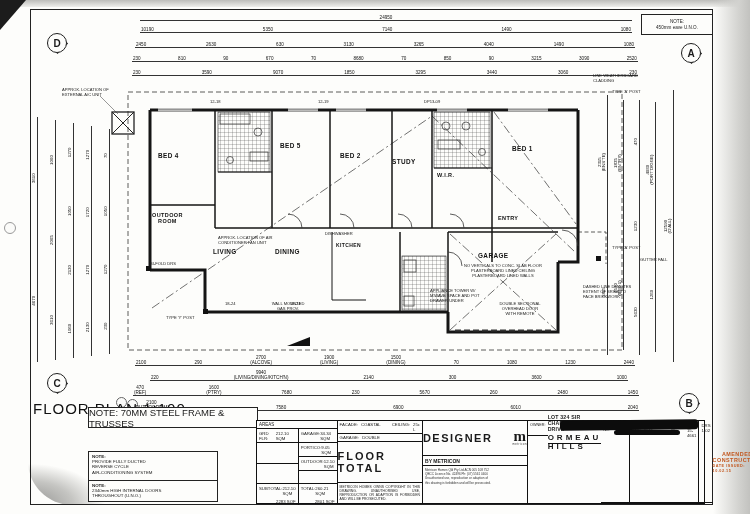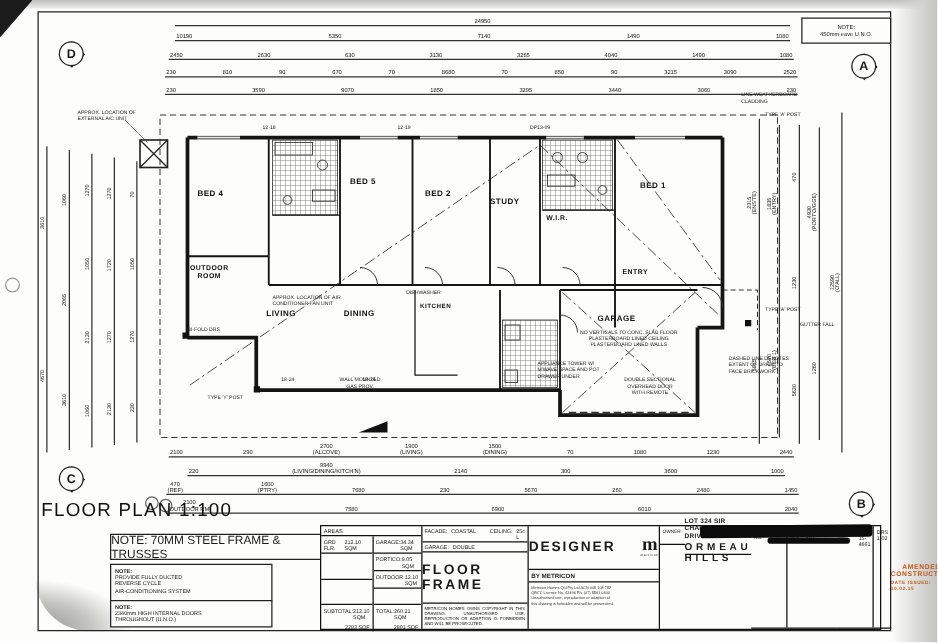--- a/index.html
+++ b/index.html
@@ -412,21 +412,21 @@
 GAS PROV.</div>
   <div class="ann" style="left:166px;top:316px;">TYPE 'Y' POST</div>
   <div class="ann" style="left:150px;top:262px;">BI-FOLD DRS</div>
   <div class="ann" style="left:225px;top:302px;">18-24</div>
   <div class="ann" style="left:290px;top:302px;">18-24</div>
   <div class="ann" style="left:210px;top:100px;">12-18</div>
   <div class="ann" style="left:318px;top:100px;">12-19</div>
   <div class="ann" style="left:424px;top:100px;">DP13-09</div>
 
   <div class="heading" style="left:33px;top:400px;">FLOOR PLAN 1:100</div>
-  <div class="notebox" style="left:88px;top:427px;width:168px;height:19px;display:flex;align-items:center;justify-content:center;font-size:9.5px;">NOTE: 70MM STEEL FRAME &amp; TRUSSES</div>
+  <div class="notebox" style="left:88px;top:407px;width:168px;height:19px;display:flex;align-items:center;justify-content:center;font-size:9.5px;">NOTE: 70MM STEEL FRAME &amp; TRUSSES</div>
   <div class="notebox" style="left:88px;top:451px;width:122px;height:26px;padding:1.5px 3px;border-width:1px;">
     <div style="font-size:4.4px;font-weight:700;">NOTE:</div>
     <div style="font-size:4.4px;line-height:1.25;white-space:pre-line;">PROVIDE FULLY DUCTED
 REVERSE CYCLE
 AIR-CONDITIONING SYSTEM</div>
   </div>
   <div class="notebox" style="left:88px;top:480px;width:122px;height:17px;padding:1.5px 3px;border-width:1px;">
     <div style="font-size:4.4px;font-weight:700;">NOTE:</div>
     <div style="font-size:4.4px;line-height:1.25;white-space:pre-line;">2340mm HIGH INTERNAL DOORS
 THROUGHOUT (U.N.O.)</div>
@@ -484,21 +484,21 @@
       <div class="drow">
         <span>FACADE:</span>
         <span>COASTAL</span>
         <span style="margin-left:8px;">CEILING:</span>
         <span>25c L</span>
       </div>
       <div class="drow">
         <span>GARAGE:</span>
         <span>DOUBLE</span>
       </div>
-      <div class="sheet-title">FLOOR FRAME</div>
+      <div class="sheet-title">FLOOR TOTAL</div>
       <div class="copy">METRICON HOMES OWNS COPYRIGHT IN THIS DRAWING. UNAUTHORISED USE, REPRODUCTION OR ADAPTION IS FORBIDDEN AND WILL BE PROSECUTED.</div>
     </div>
 
     <div class="col-designer">
       <div class="dz-left">
         <div class="brandcell">
           <span class="brand">DESIGNER</span>
           <span class="brand-sep"></span>
           <span class="mlogo">
             <span class="m">m</span>

